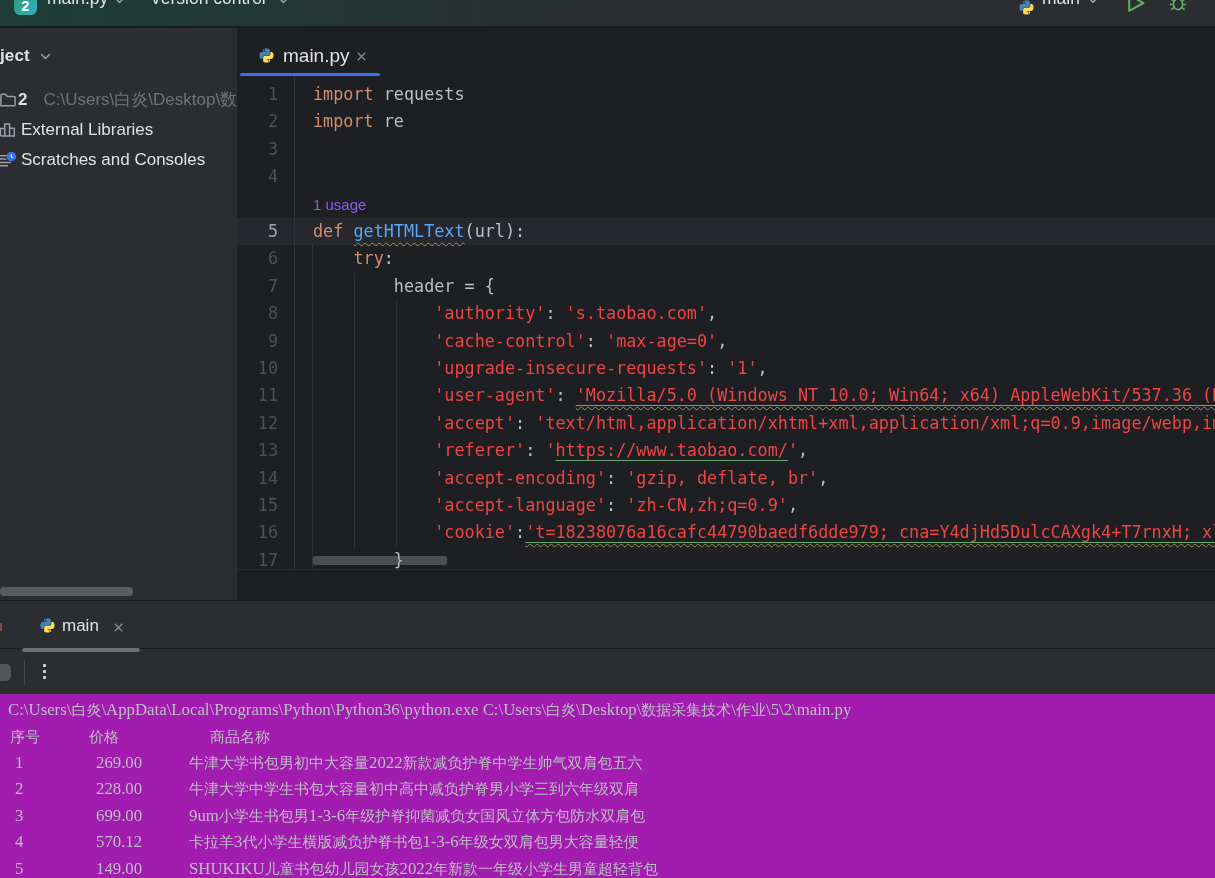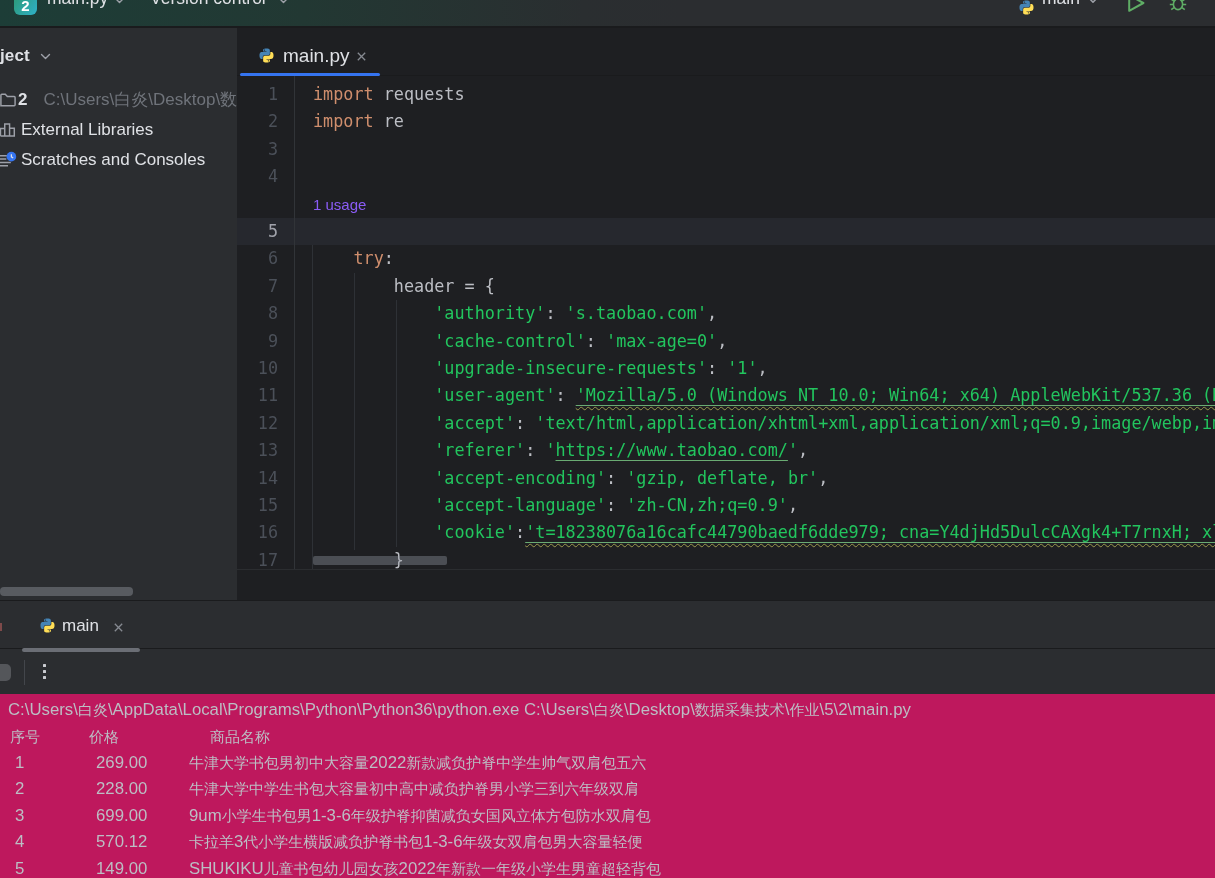--- a/index.html
+++ b/index.html
@@ -57,21 +57,21 @@
                 background:#26282e; }
   .gutter-sep { position:absolute; left:57px; top:0; width:1px; height:493px; background:#313438; }
   .iguide { position:absolute; width:1px; background:#2e3136; }
   .code-row { position:absolute; left:0; width:978px; height:27.4px; line-height:27.4px;
               white-space:pre; color:#bcbec4; }
   .code-row .lnum { position:absolute; left:0; width:41px; text-align:right;
                     color:#4b5059; }
   .code-row .lnum.cur { color:#a1a3ab; }
   .code-row .ctext { position:absolute; left:76px; top:0; }
   .kw  { color:#cf8e6d; }
-  .str { color:#22c55e; }
+  .str { color:#ef4444; }
   .fn  { color:#56a8f5; }
   .ul  { text-decoration:underline solid #6aab73 1px; text-underline-offset:4px; }
   .sq  { text-decoration:underline wavy #9c9a4e 1px; text-underline-offset:5px; }
   .inlay-row { color:#8b5cf6; font-family:"Liberation Sans",sans-serif; font-size:15px; }
   .ed-hscroll { position:absolute; left:76px; top:480px; width:134px; height:9px;
                 background:rgba(150,155,165,.38); border-radius:2px; }
 
   .breadcrumbs { position:absolute; left:0; top:541px; width:978px; height:31px;
                  background:#1e1f22; border-top:1px solid #2b2d30; }
   .bc-text { position:absolute; left:16px; top:-2px; height:31px; line-height:31px;
@@ -89,22 +89,22 @@
   .red-sliver { position:absolute; left:0; top:22px; width:1.5px; height:8px; background:#7e4a4a; }
   .run-toolbar { position:absolute; left:0; top:49px; width:1215px; height:44px; }
   .rt-square { position:absolute; left:-7px; top:14px; width:18px; height:17px;
                border-radius:5px; background:#54565a; }
   .rt-divider { position:absolute; left:24px; top:10px; width:1px; height:25px; background:#43464b; }
   .rt-dots { position:absolute; left:43px; top:14px; width:4px; }
   .rt-dots i { display:block; width:3px; height:3px; border-radius:0.5px;
                background:#c9cbd0; margin-bottom:3.2px; }
 
   .console { position:absolute; left:0; top:93px; width:1215px; height:184px;
-             background:#be185d; overflow:hidden;
-             font-family:Liberation Sans, sans-serif; font-size:16.8px; color:#bcbec4; }
+             background:#a21caf; overflow:hidden;
+             font-family:Liberation Serif, serif; font-size:16.8px; color:#bcbec4; }
   .con-row { position:absolute; left:0; width:1215px; height:26.4px; line-height:26.4px;
              white-space:pre; }
   .con-cell { position:absolute; top:0; height:26.4px; line-height:26.4px; white-space:pre; }
   .cjk { font-size:15px; }
 
   .icon-gray { stroke:#9da0a8; fill:none; stroke-width:1.3; }
 </style>
 </head>
 <body>
 
@@ -216,21 +216,21 @@
       <div class="gutter-sep"></div>
       <div class="iguide" style="left:74.5px; top:169.4px; height:324px;"></div>
       <div class="iguide" style="left:116.5px; top:196.8px; height:277px;"></div>
       <div class="iguide" style="left:158.5px; top:224.2px; height:247px;"></div>
       <div id="code-rows">
           <div class="code-row" style="top: 5px;"><span class="lnum">1</span><span class="ctext"><span class="kw">import</span><span> requests</span></span></div>
           <div class="code-row" style="top: 32.4px;"><span class="lnum">2</span><span class="ctext"><span class="kw">import</span><span> re</span></span></div>
           <div class="code-row" style="top: 59.8px;"><span class="lnum">3</span><span class="ctext"></span></div>
           <div class="code-row" style="top: 87.2px;"><span class="lnum">4</span><span class="ctext"></span></div>
           <div class="code-row" style="top: 114.6px;"><span class="lnum"></span><span class="ctext inlay-row"><span>1 usage</span></span></div>
-          <div class="code-row" style="top: 142px;"><span class="lnum cur">5</span></div>
+          <div class="code-row" style="top: 142px;"><span class="lnum cur">5</span><span class="ctext"><span class="kw">def</span><span> </span><span class="fn sq">getHTMLText</span><span>(url):</span></span></div>
           <div class="code-row" style="top: 169.4px;"><span class="lnum">6</span><span class="ctext"><span>    </span><span class="kw">try</span><span>:</span></span></div>
           <div class="code-row" style="top: 196.8px;"><span class="lnum">7</span><span class="ctext"><span>        header = {</span></span></div>
           <div class="code-row" style="top: 224.2px;"><span class="lnum">8</span><span class="ctext"><span>            </span><span class="str">'authority'</span><span>: </span><span class="str">'s.taobao.com'</span><span>,</span></span></div>
           <div class="code-row" style="top: 251.6px;"><span class="lnum">9</span><span class="ctext"><span>            </span><span class="str">'cache-control'</span><span>: </span><span class="str">'max-age=0'</span><span>,</span></span></div>
           <div class="code-row" style="top: 279px;"><span class="lnum">10</span><span class="ctext"><span>            </span><span class="str">'upgrade-insecure-requests'</span><span>: </span><span class="str">'1'</span><span>,</span></span></div>
           <div class="code-row" style="top: 306.4px;"><span class="lnum">11</span><span class="ctext"><span>            </span><span class="str">'user-agent'</span><span>: </span><span class="sq"><span class="str ul">'Mozilla/5.0 (Windows NT 10.0; Win64; x64) AppleWebKit/537.36 (K</span></span></span></div>
           <div class="code-row" style="top: 333.8px;"><span class="lnum">12</span><span class="ctext"><span>            </span><span class="str">'accept'</span><span>: </span><span class="str">'text/html,application/xhtml+xml,application/xml;q=0.9,image/webp,im</span></span></div>
           <div class="code-row" style="top: 361.2px;"><span class="lnum">13</span><span class="ctext"><span>            </span><span class="str">'referer'</span><span>: </span><span class="str">'</span><span class="str ul">https://www.taobao.com/</span><span class="str">'</span><span>,</span></span></div>
           <div class="code-row" style="top: 388.6px;"><span class="lnum">14</span><span class="ctext"><span>            </span><span class="str">'accept-encoding'</span><span>: </span><span class="str">'gzip, deflate, br'</span><span>,</span></span></div>
           <div class="code-row" style="top: 416px;"><span class="lnum">15</span><span class="ctext"><span>            </span><span class="str">'accept-language'</span><span>: </span><span class="str">'zh-CN,zh;q=0.9'</span><span>,</span></span></div>

